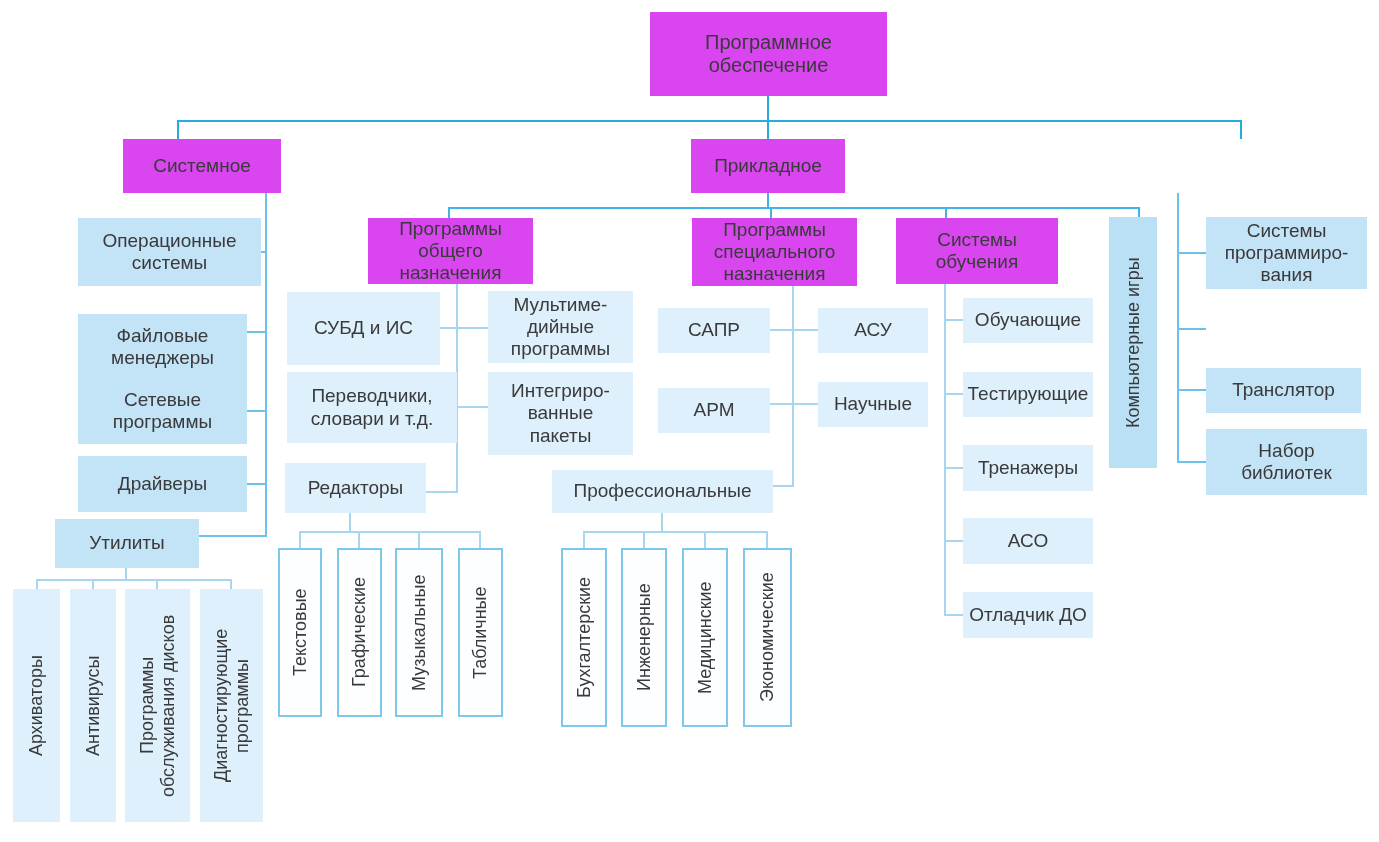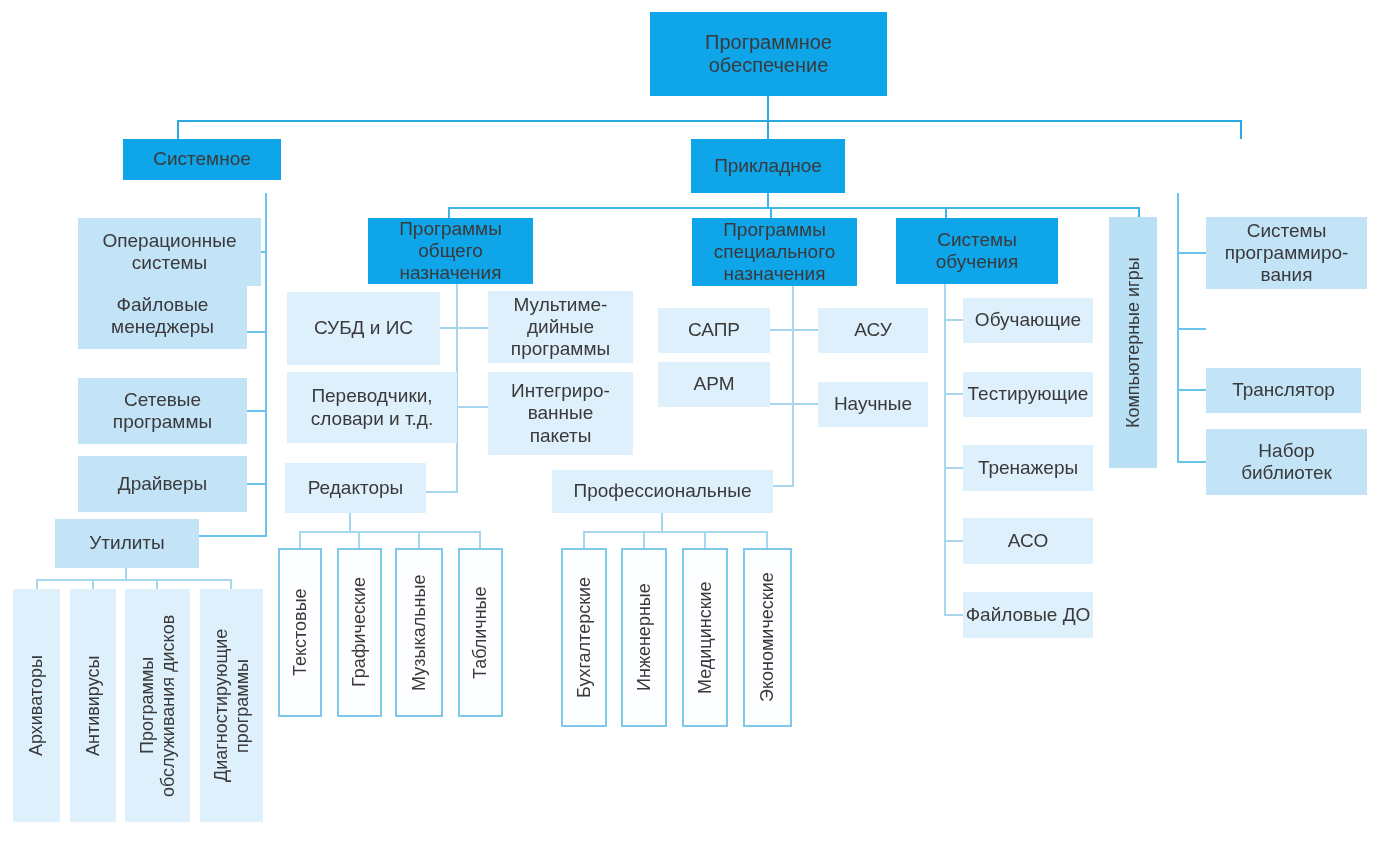--- a/index.html
+++ b/index.html
@@ -5,21 +5,21 @@
   html,body{margin:0;padding:0;background:#ffffff;}
   #canvas{
     position:relative;width:1379px;height:842px;background:#ffffff;overflow:hidden;
     font-family:"Liberation Sans","DejaVu Sans",sans-serif;
   }
   .b{
     position:absolute;display:flex;align-items:center;justify-content:center;
     text-align:center;white-space:pre-line;font-size:19px;line-height:1.16;
     color:#3a3a3c;box-sizing:border-box;
   }
-  .hdr{background:#0ea5e9;}
+  .hdr{background:#d946ef;}
   .lt{background:#c3e3f6;}
   .ki{background:#b9e0f5;}
   .xl{background:#def0fb;}
   .vw{background:#fdfeff;border:2px solid #7ec8ec;}
   .vert{writing-mode:vertical-rl;transform:rotate(180deg);font-size:18px;}
   .ln{position:absolute;background:#29abe2;}
   .l2{background:#40b4e7;}
   .l3{background:#6ac3ea;}
   .l4{background:#a9d6ef;}
 </style>
@@ -87,26 +87,26 @@
   <i class="ln l4" style="left:944px;top:614px;width:19px;height:2px"></i>
 
   <i class="ln l3" style="left:1177px;top:193px;width:2px;height:270px"></i>
   <i class="ln l3" style="left:1177px;top:252px;width:29px;height:2px"></i>
   <i class="ln l3" style="left:1177px;top:328px;width:29px;height:2px"></i>
   <i class="ln l3" style="left:1177px;top:389px;width:29px;height:2px"></i>
   <i class="ln l3" style="left:1177px;top:461px;width:29px;height:2px"></i>
 
   <div class="b hdr" style="left:650px;top:12px;width:237px;height:84px;font-size:20px">Программное
 обеспечение</div>
-  <div class="b hdr" style="left:123px;top:139px;width:158px;height:41px">Системное</div>
+  <div class="b hdr" style="left:123px;top:139px;width:158px;height:54px">Системное</div>
   <div class="b hdr" style="left:691px;top:139px;width:154px;height:54px">Прикладное</div>
 
   <div class="b lt" style="left:78px;top:218px;width:183px;height:68px">Операционные
 системы</div>
-  <div class="b lt" style="left:78px;top:283px;width:169px;height:66px">Файловые
+  <div class="b lt" style="left:78px;top:314px;width:169px;height:66px">Файловые
 менеджеры</div>
   <div class="b lt" style="left:78px;top:378px;width:169px;height:66px">Сетевые
 программы</div>
   <div class="b lt" style="left:78px;top:456px;width:169px;height:56px">Драйверы</div>
   <div class="b lt" style="left:55px;top:519px;width:144px;height:49px">Утилиты</div>
 
   <div class="b xl vert" style="left:13px;top:589px;width:47px;height:233px">Архиваторы</div>
   <div class="b xl vert" style="left:70px;top:589px;width:46px;height:233px">Антивирусы</div>
   <div class="b xl vert" style="left:125px;top:589px;width:65px;height:233px">Программы
 обслуживания дисков</div>
@@ -130,36 +130,36 @@
   <div class="b vw vert" style="left:278px;top:548px;width:44px;height:169px">Текстовые</div>
   <div class="b vw vert" style="left:337px;top:548px;width:45px;height:169px">Графические</div>
   <div class="b vw vert" style="left:395px;top:548px;width:48px;height:169px">Музыкальные</div>
   <div class="b vw vert" style="left:458px;top:548px;width:45px;height:169px">Табличные</div>
 
   <div class="b hdr" style="left:692px;top:218px;width:165px;height:68px">Программы
 специального
 назначения</div>
   <div class="b xl" style="left:658px;top:308px;width:112px;height:45px">САПР</div>
   <div class="b xl" style="left:818px;top:308px;width:110px;height:45px">АСУ</div>
-  <div class="b xl" style="left:658px;top:362px;width:112px;height:45px">АРМ</div>
+  <div class="b xl" style="left:658px;top:388px;width:112px;height:45px">АРМ</div>
   <div class="b xl" style="left:818px;top:382px;width:110px;height:45px">Научные</div>
   <div class="b xl" style="left:552px;top:470px;width:221px;height:43px">Профессиональные</div>
 
   <div class="b vw vert" style="left:561px;top:548px;width:46px;height:179px">Бухгалтерские</div>
   <div class="b vw vert" style="left:621px;top:548px;width:46px;height:179px">Инженерные</div>
   <div class="b vw vert" style="left:682px;top:548px;width:46px;height:179px">Медицинские</div>
   <div class="b vw vert" style="left:743px;top:548px;width:49px;height:179px">Экономические</div>
 
   <div class="b hdr" style="left:896px;top:218px;width:162px;height:66px">Системы
 обучения</div>
   <div class="b xl" style="left:963px;top:298px;width:130px;height:45px">Обучающие</div>
   <div class="b xl" style="left:963px;top:372px;width:130px;height:45px">Тестирующие</div>
   <div class="b xl" style="left:963px;top:445px;width:130px;height:46px">Тренажеры</div>
   <div class="b xl" style="left:963px;top:518px;width:130px;height:46px">АСО</div>
-  <div class="b xl" style="left:963px;top:592px;width:130px;height:46px">Файловые ДО</div>
+  <div class="b xl" style="left:963px;top:592px;width:130px;height:46px">Отладчик ДО</div>
 
   <div class="b ki vert" style="left:1109px;top:217px;width:48px;height:251px">Компьютерные игры</div>
 
   <div class="b lt" style="left:1206px;top:217px;width:161px;height:72px">Системы
 программиро-
 вания</div>
   <div class="b lt" style="left:1206px;top:368px;width:155px;height:45px">Транслятор</div>
   <div class="b lt" style="left:1206px;top:429px;width:161px;height:66px">Набор
 библиотек</div>
 

